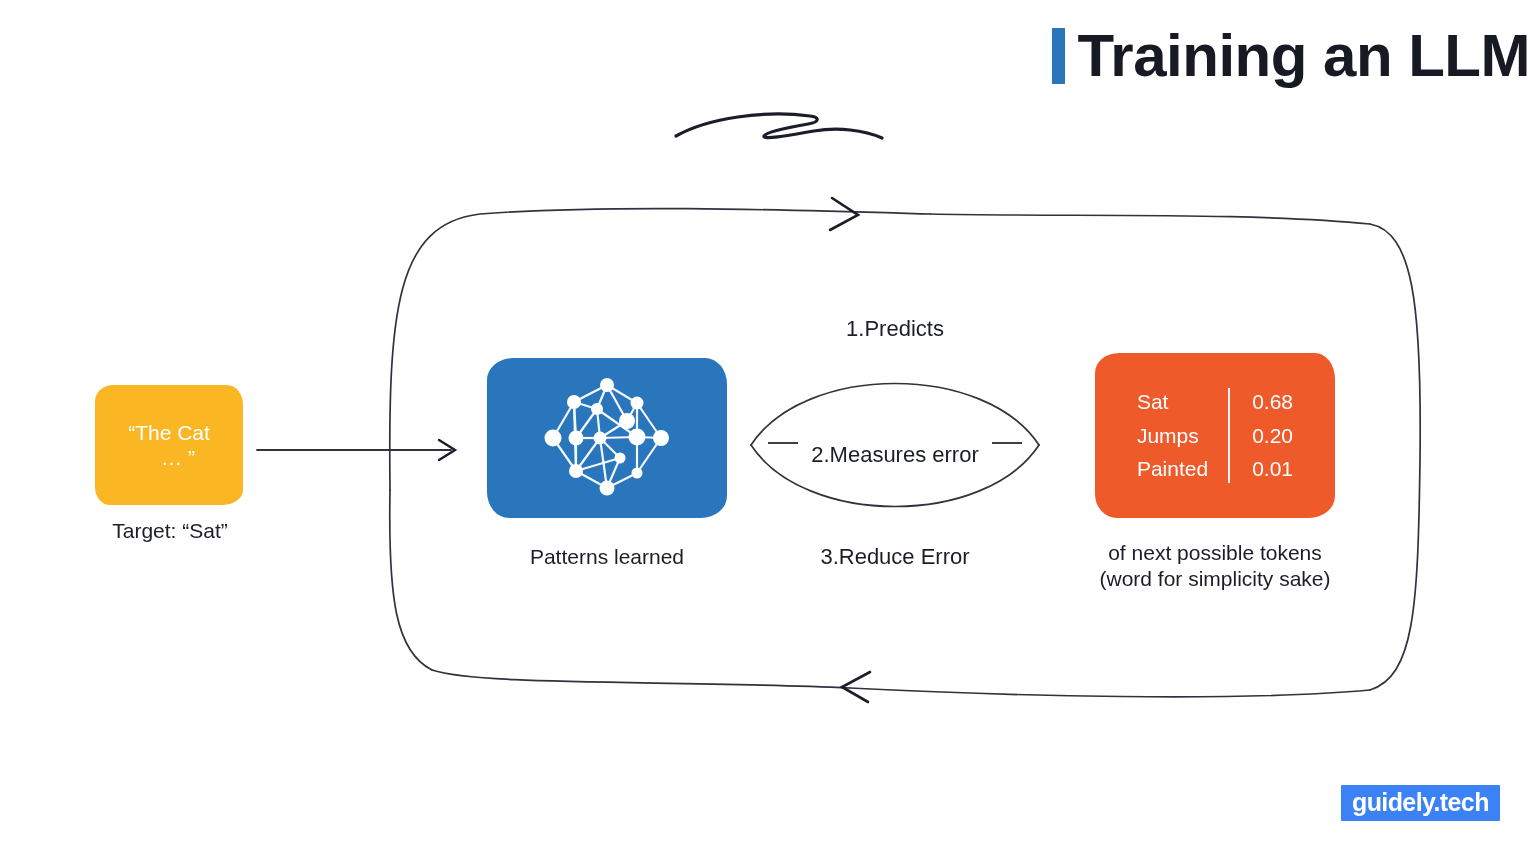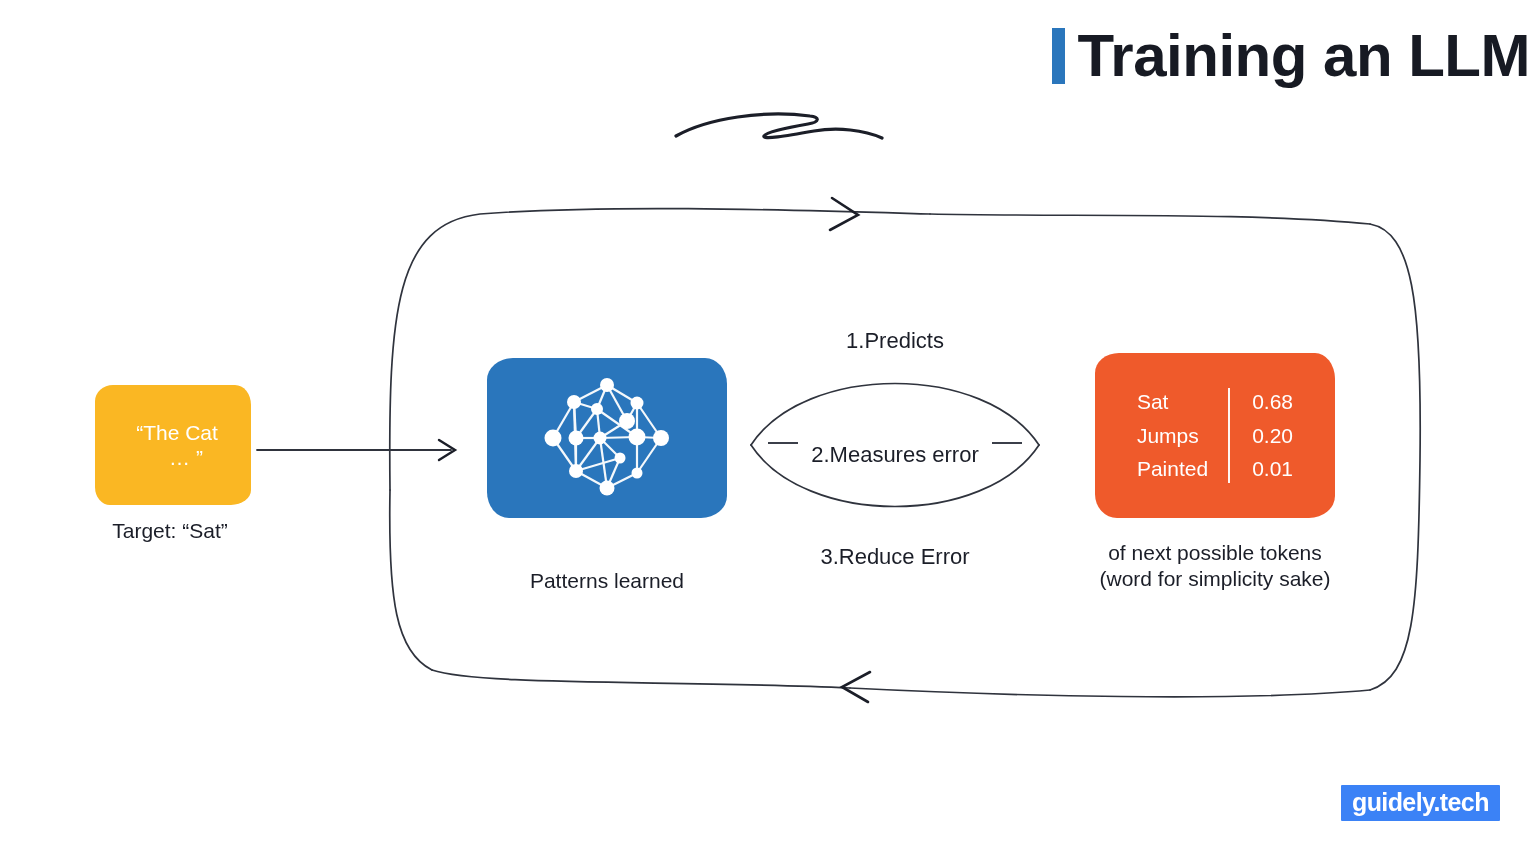--- a/index.html
+++ b/index.html
@@ -67,21 +67,20 @@
     top: 385px;
     width: 148px;
     height: 120px;
     background: #fab723;
     border-radius: 18px 16px 20px 15px / 16px 20px 15px 18px;
     color: #ffffff;
     display: flex;
     flex-direction: column;
     align-items: center;
     justify-content: center;
-    padding-left: 8px;
   }
   .card-yellow .line1 {
     font-size: 21px;
     line-height: 1.1;
   }
   .card-yellow .line2 {
     font-size: 21px;
     line-height: 1.1;
     margin-top: 1px;
     padding-left: 18px;
@@ -115,39 +114,38 @@
   }
   .caption-model {
     position: absolute;
     left: 467px;
     top: 544px;
     width: 280px;
     text-align: center;
     font-size: 21px;
     line-height: 1.22;
     color: #1b1e28;
-    margin-top: 24px;
   }
 
   
   .lens-svg {
     position: absolute;
     left: 745px;
     top: 345px;
     width: 300px;
     height: 200px;
   }
   .step-label {
     position: absolute;
     font-size: 22px;
     color: #1b1e28;
     white-space: nowrap;
     text-align: center;
   }
-  .step-1 { left: 790px; top: 328px; width: 210px; }
+  .step-1 { left: 790px; top: 316px; width: 210px; }
   .step-2 {
     left: 745px; top: 427px; width: 300px;
     display: flex; justify-content: center; gap: 13px; margin-top: 15px;
   }
   .step-3 { left: 790px; top: 544px; width: 210px; }
   .dash {
     display: inline-block;
     width: 30px;
     height: 1.6px;
     background: #3b3f4a;

